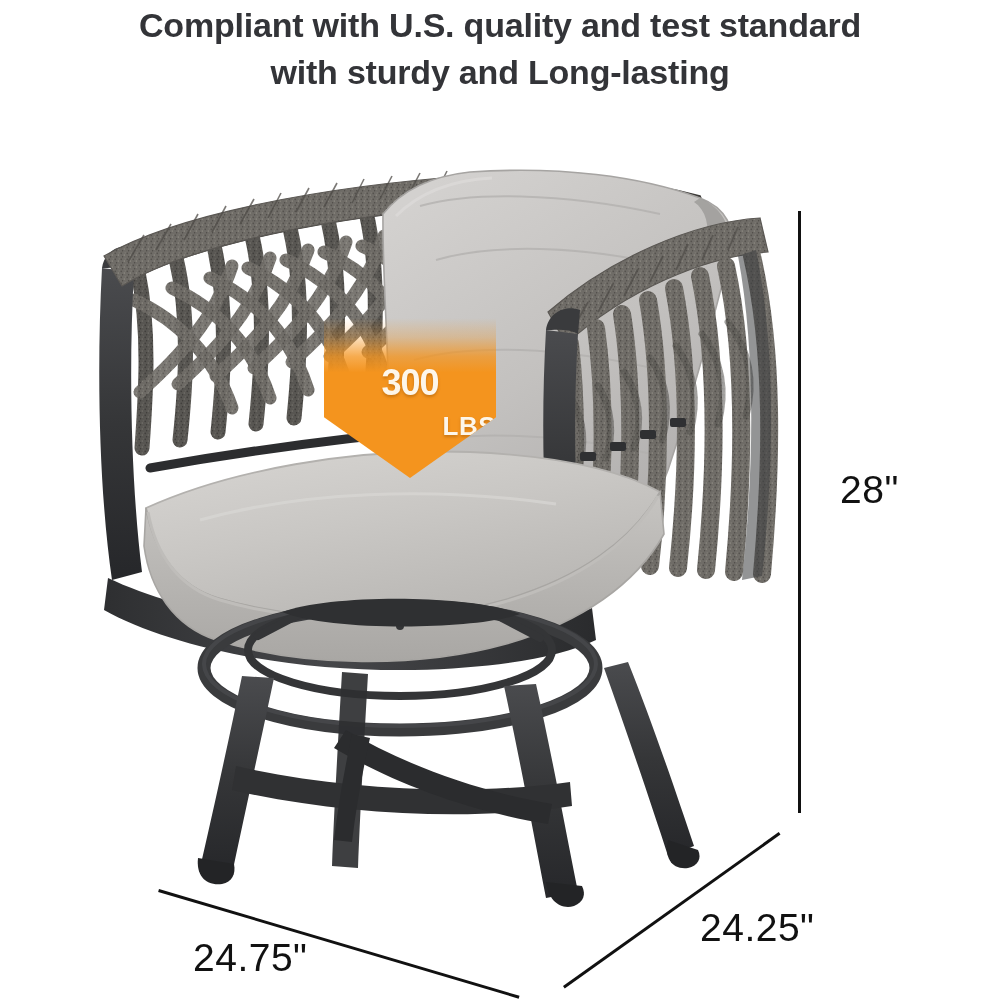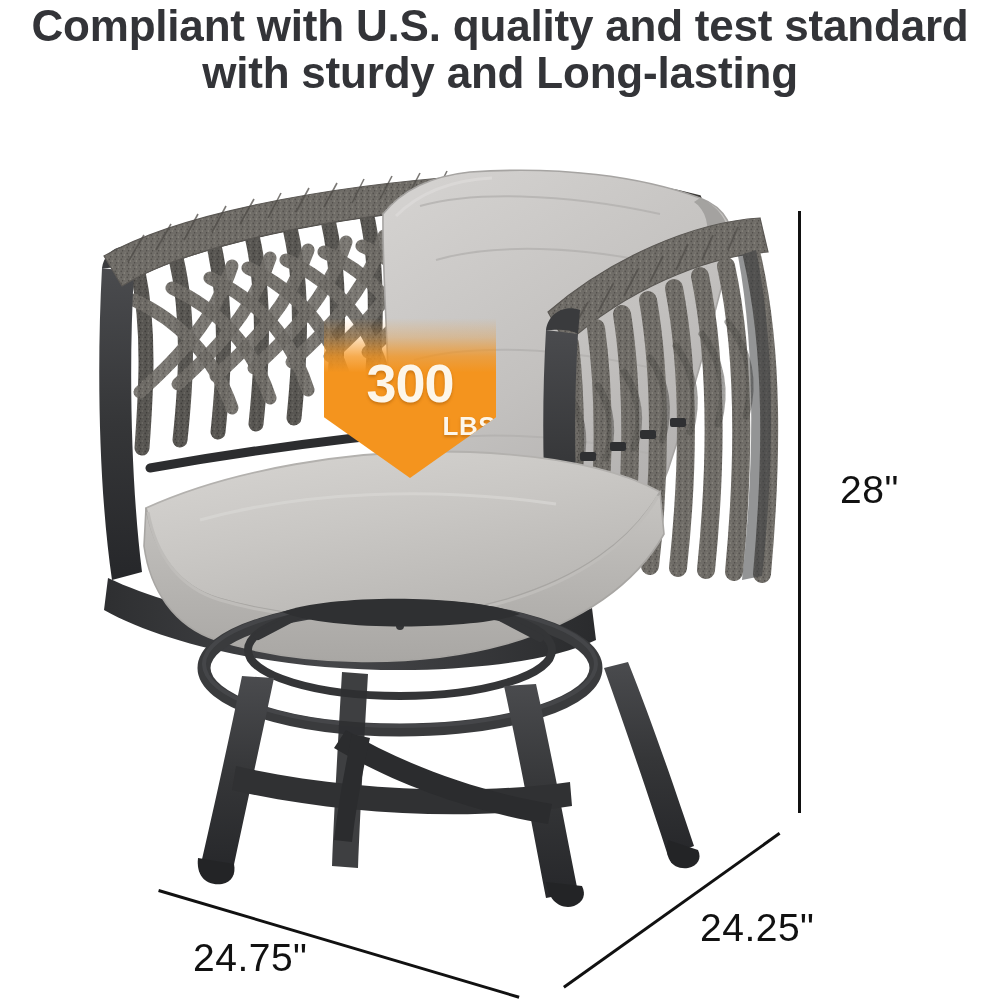--- a/index.html
+++ b/index.html
@@ -19,21 +19,21 @@
   
   .headline {
     position: absolute;
     left: 0;
     top: 2px;
     width: 1000px;
     text-align: center;
     color: #333438;
     font-family: "Liberation Sans", sans-serif;
     font-weight: bold;
-    font-size: 44px;
+    font-size: 34px;
     line-height: 47px;
     letter-spacing: -0.2px;
   }
   .headline .line2 { display: block; }
 
   
   #chair {
     position: absolute;
     left: 0;
     top: 0;
@@ -96,21 +96,21 @@
         rgba(244,148,30,1) 100%);
   }
   #badge .badge-num {
     position: absolute;
     left: 0; right: 0;
     top: 38px;
     text-align: center;
     color: #fdf6ea;
     font-family: "Liberation Sans", sans-serif;
     font-weight: bold;
-    font-size: 54px;
+    font-size: 36px;
     line-height: 54px;
     letter-spacing: -1px;
     text-shadow: 0 2px 3px rgba(150,80,5,0.45);
   }
   #badge .badge-unit {
     position: absolute;
     left: 0; right: 0;
     top: 95px;
     text-align: right;
     color: #fdf6ea;

